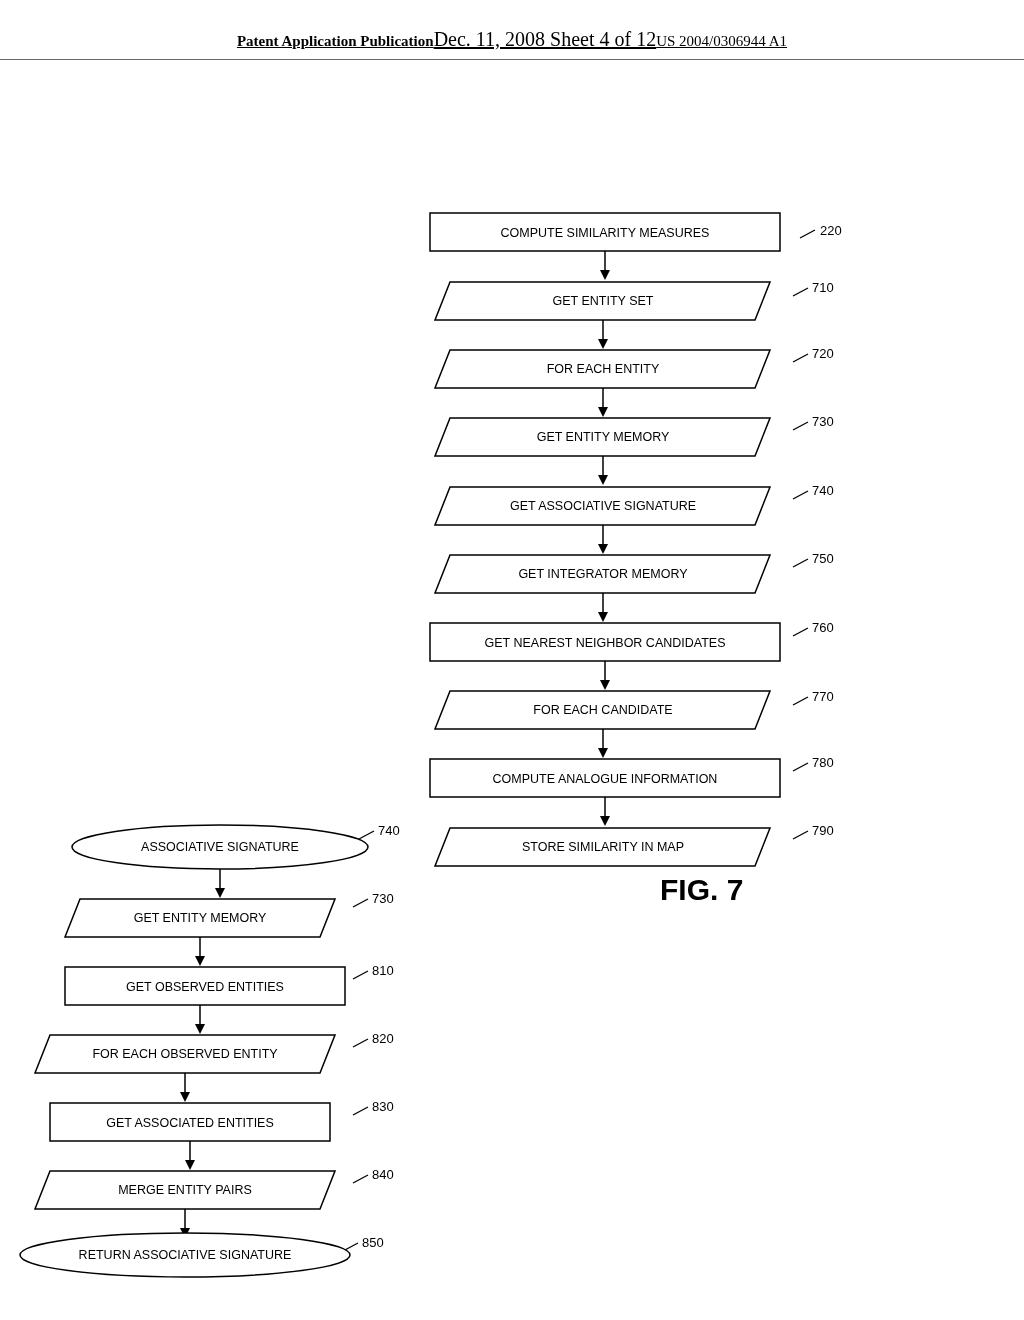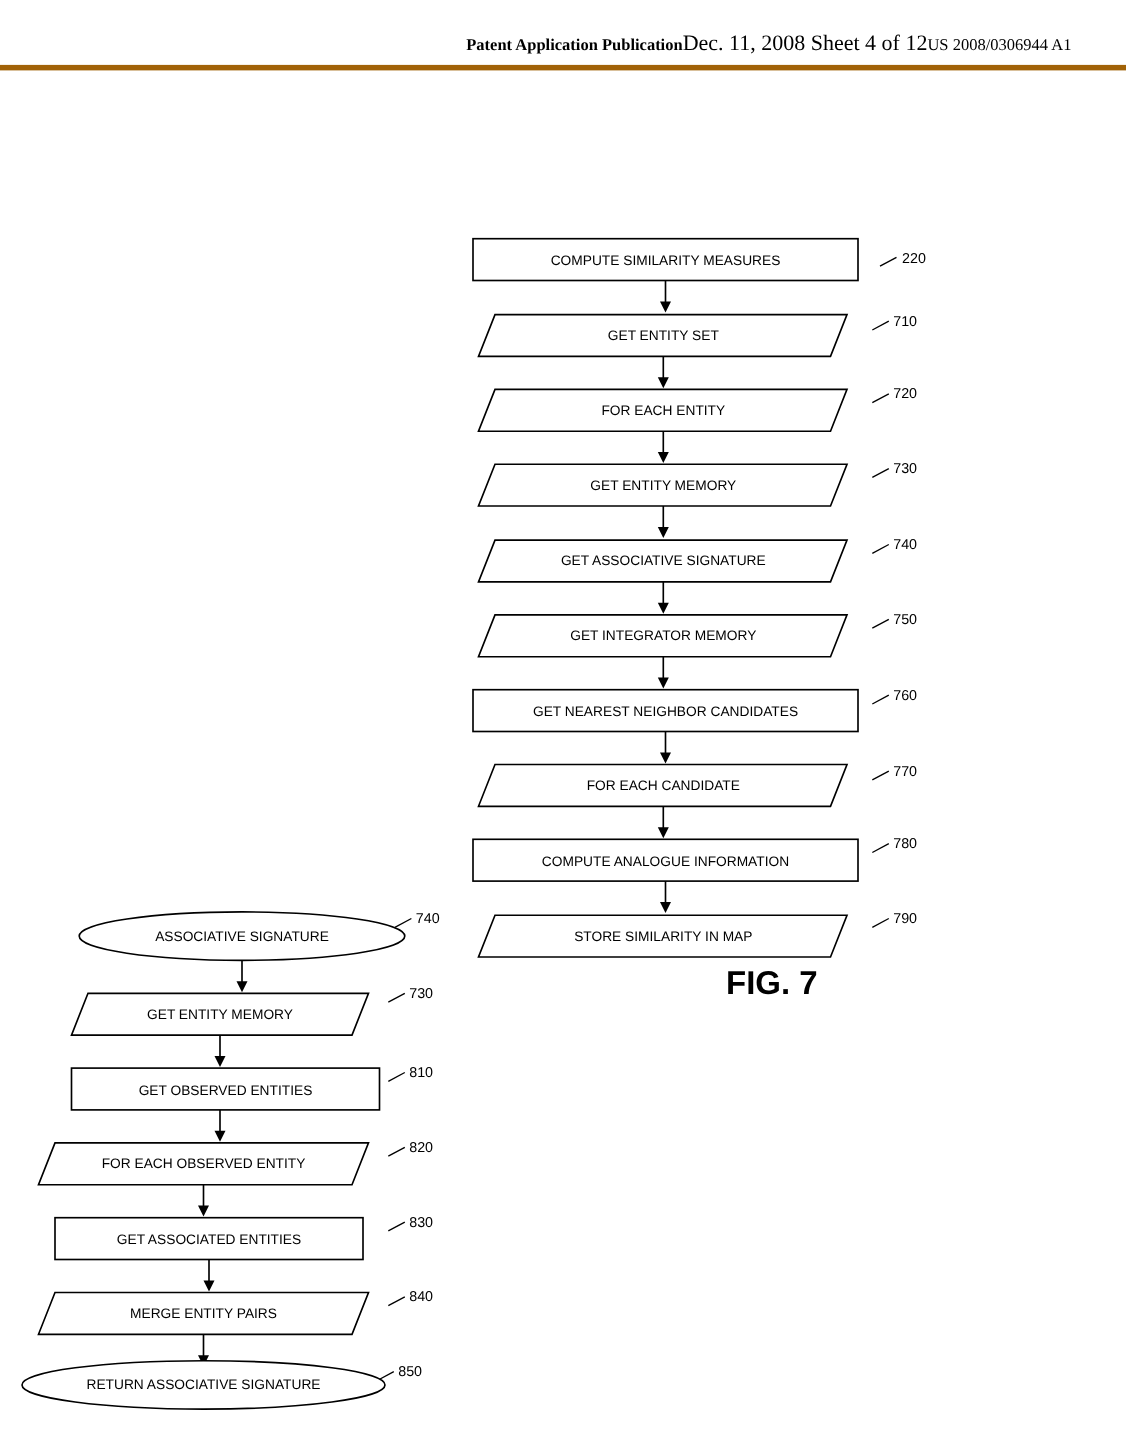--- a/index.html
+++ b/index.html
@@ -8,25 +8,26 @@
       height: 1320px;
       background: #fff;
       font-family: 'Times New Roman', Times, serif;
       position: relative;
       overflow: hidden;
     }
 
     
     .header {
       display: flex;
-      justify-content: flex-end;
+      justify-content: center;
       align-items: baseline;
       padding: 28px 50px 0 50px;
-      border-bottom: 5px solid #a16207;
+      border-bottom: 1px solid #a16207;
       padding-bottom: 8px;
+      text-decoration: underline;
     }
     .header-left {
       font-size: 15px;
       font-weight: bold;
     }
     .header-center {
       font-size: 20px;
     }
     .header-right {
       font-size: 15px;
@@ -48,21 +49,21 @@
     }
 
     
   </style>
 </head>
 <body>
 
 <div class="header">
   <span class="header-left">Patent Application Publication</span>
   <span class="header-center">Dec. 11, 2008   Sheet 4 of 12</span>
-  <span class="header-right">US 2008/0306944 A1</span>
+  <span class="header-right">US 2004/0306944 A1</span>
 </div>
 
 <div class="diagram-area">
   <svg class="flowchart" viewBox="0 0 1024 1220">
 
     <text x="820" y="175" font-size="13" font-family="Arial, sans-serif">220</text>
     <line x1="815" y1="170" x2="800" y2="178" stroke="#000" stroke-width="1.2"></line>
 
     <rect x="430" y="153" width="350" height="38" fill="white" stroke="#000" stroke-width="1.5"></rect>
     <text x="605" y="177" text-anchor="middle" font-size="12.5" font-family="Arial, sans-serif">COMPUTE SIMILARITY MEASURES</text>

